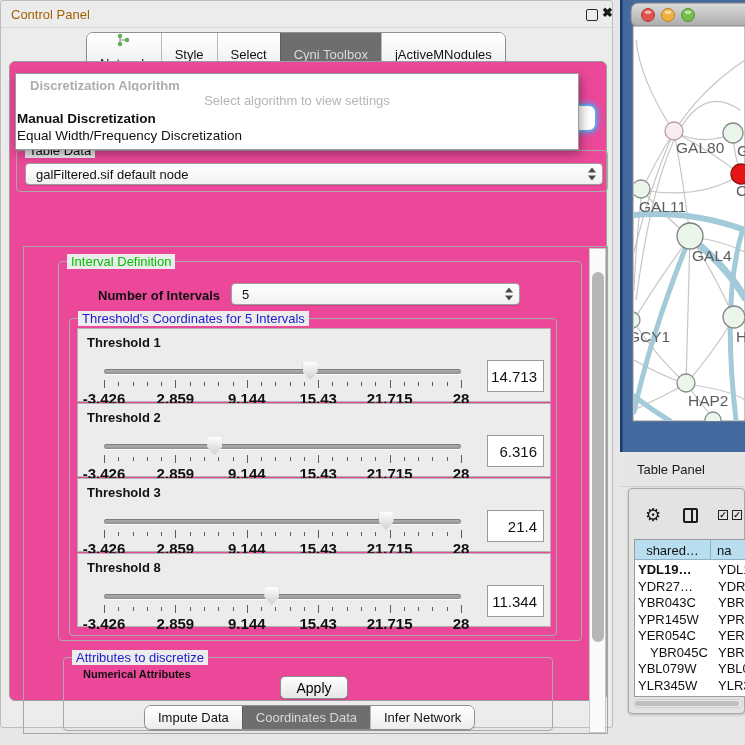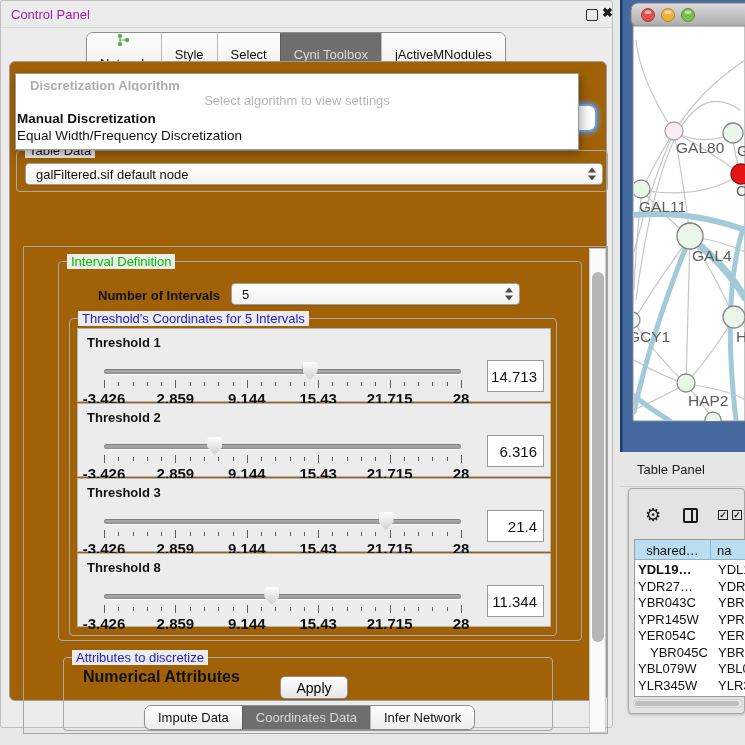--- a/index.html
+++ b/index.html
@@ -4,32 +4,32 @@
 <style>
   html,body{margin:0;padding:0;}
   body{width:745px;height:745px;position:relative;overflow:hidden;
        background:#e7e7e7;font-family:"Liberation Sans",sans-serif;color:#111;}
   .abs{position:absolute;}
 
   
   #control-window{left:0;top:0;width:613px;height:728px;background:#ececec;
     border:1px solid #bdbdbd;border-radius:3px;box-sizing:border-box;}
   #cp-titlebar{left:0;top:0;width:611px;height:26px;border-bottom:1px solid #d6d6d6;}
-  #cp-title{left:10px;top:6px;font-size:13px;color:#a21caf;}
+  #cp-title{left:10px;top:6px;font-size:13px;color:#a16207;}
   .win-btn-square{left:585px;top:8px;width:10px;height:10px;border:1.5px solid #2a2a2a;border-radius:2px;}
   .win-btn-close{left:601px;top:4px;font-size:13px;font-weight:bold;color:#1a1a1a;}
 
   .tabbar{display:flex;background:#fdfdfd;border:1px solid #8f8f8f;border-radius:7px;
     overflow:hidden;font-size:13px;box-shadow:0 1px 1px rgba(0,0,0,.15);}
   .tab{padding:0 13px;line-height:23px;color:#111;display:flex;align-items:center;gap:5px;
     background:linear-gradient(#ffffff,#ededed);white-space:nowrap;}
   .tab + .tab{border-left:1px solid #b9b9b9;}
   .tab.selected{background:#6e6e6e;color:#d9d9d9;border-left-color:#5d5d5d;}
 
-  #content-panel{left:8px;top:60px;width:598px;height:640px;background:#a16207;
+  #content-panel{left:8px;top:60px;width:598px;height:640px;background:#ec4899;
     border:1px solid #9c9c9c;border-radius:6px;box-sizing:border-box;}
 
   .group{position:absolute;border:1px solid #aaaaaa;border-radius:4px;box-sizing:border-box;}
   .group>.legend{position:absolute;top:-8px;left:8px;background:#ececec;padding:0 4px;
     font-size:13px;white-space:nowrap;}
   .legend.green{color:#00c000;}
   .legend.blue{color:#2020cf;}
 
   .combo{position:absolute;background:linear-gradient(#ffffff,#f1f1f1);
     border:1px solid #9f9f9f;border-radius:4px;font-size:13px;box-sizing:border-box;
@@ -316,21 +316,21 @@
                   <div class="tick-label" style="left: 357px;">28</div>
                 </div>
                 <div class="th-value">11.344</div>
               </div>
             </div>
         </div>
       </div>
 
       <div class="group" style="left:39px;top:410px;width:490px;height:74px;">
         <span class="legend blue">Attributes to discretize</span>
-        <div class="abs" style="left:4px;top:10px;font-size:16px;font-weight:bold;padding-left:15px;">Numerical Attributes</div>
+        <div class="abs" style="left:4px;top:10px;font-size:11px;font-weight:bold;padding-left:15px;">Numerical Attributes</div>
       </div>
 
       <div class="abs vscroll-track" style="left:565px;top:1px;width:17px;height:485px;border-radius:0;">
         <div class="abs vscroll-thumb" style="left:2px;top:23px;width:12px;height:370px;"></div>
       </div>
     </div>
 
     <button class="push-btn" style="left:270px;top:614px;width:68px;height:23px;">Apply</button>
   </div>
 

